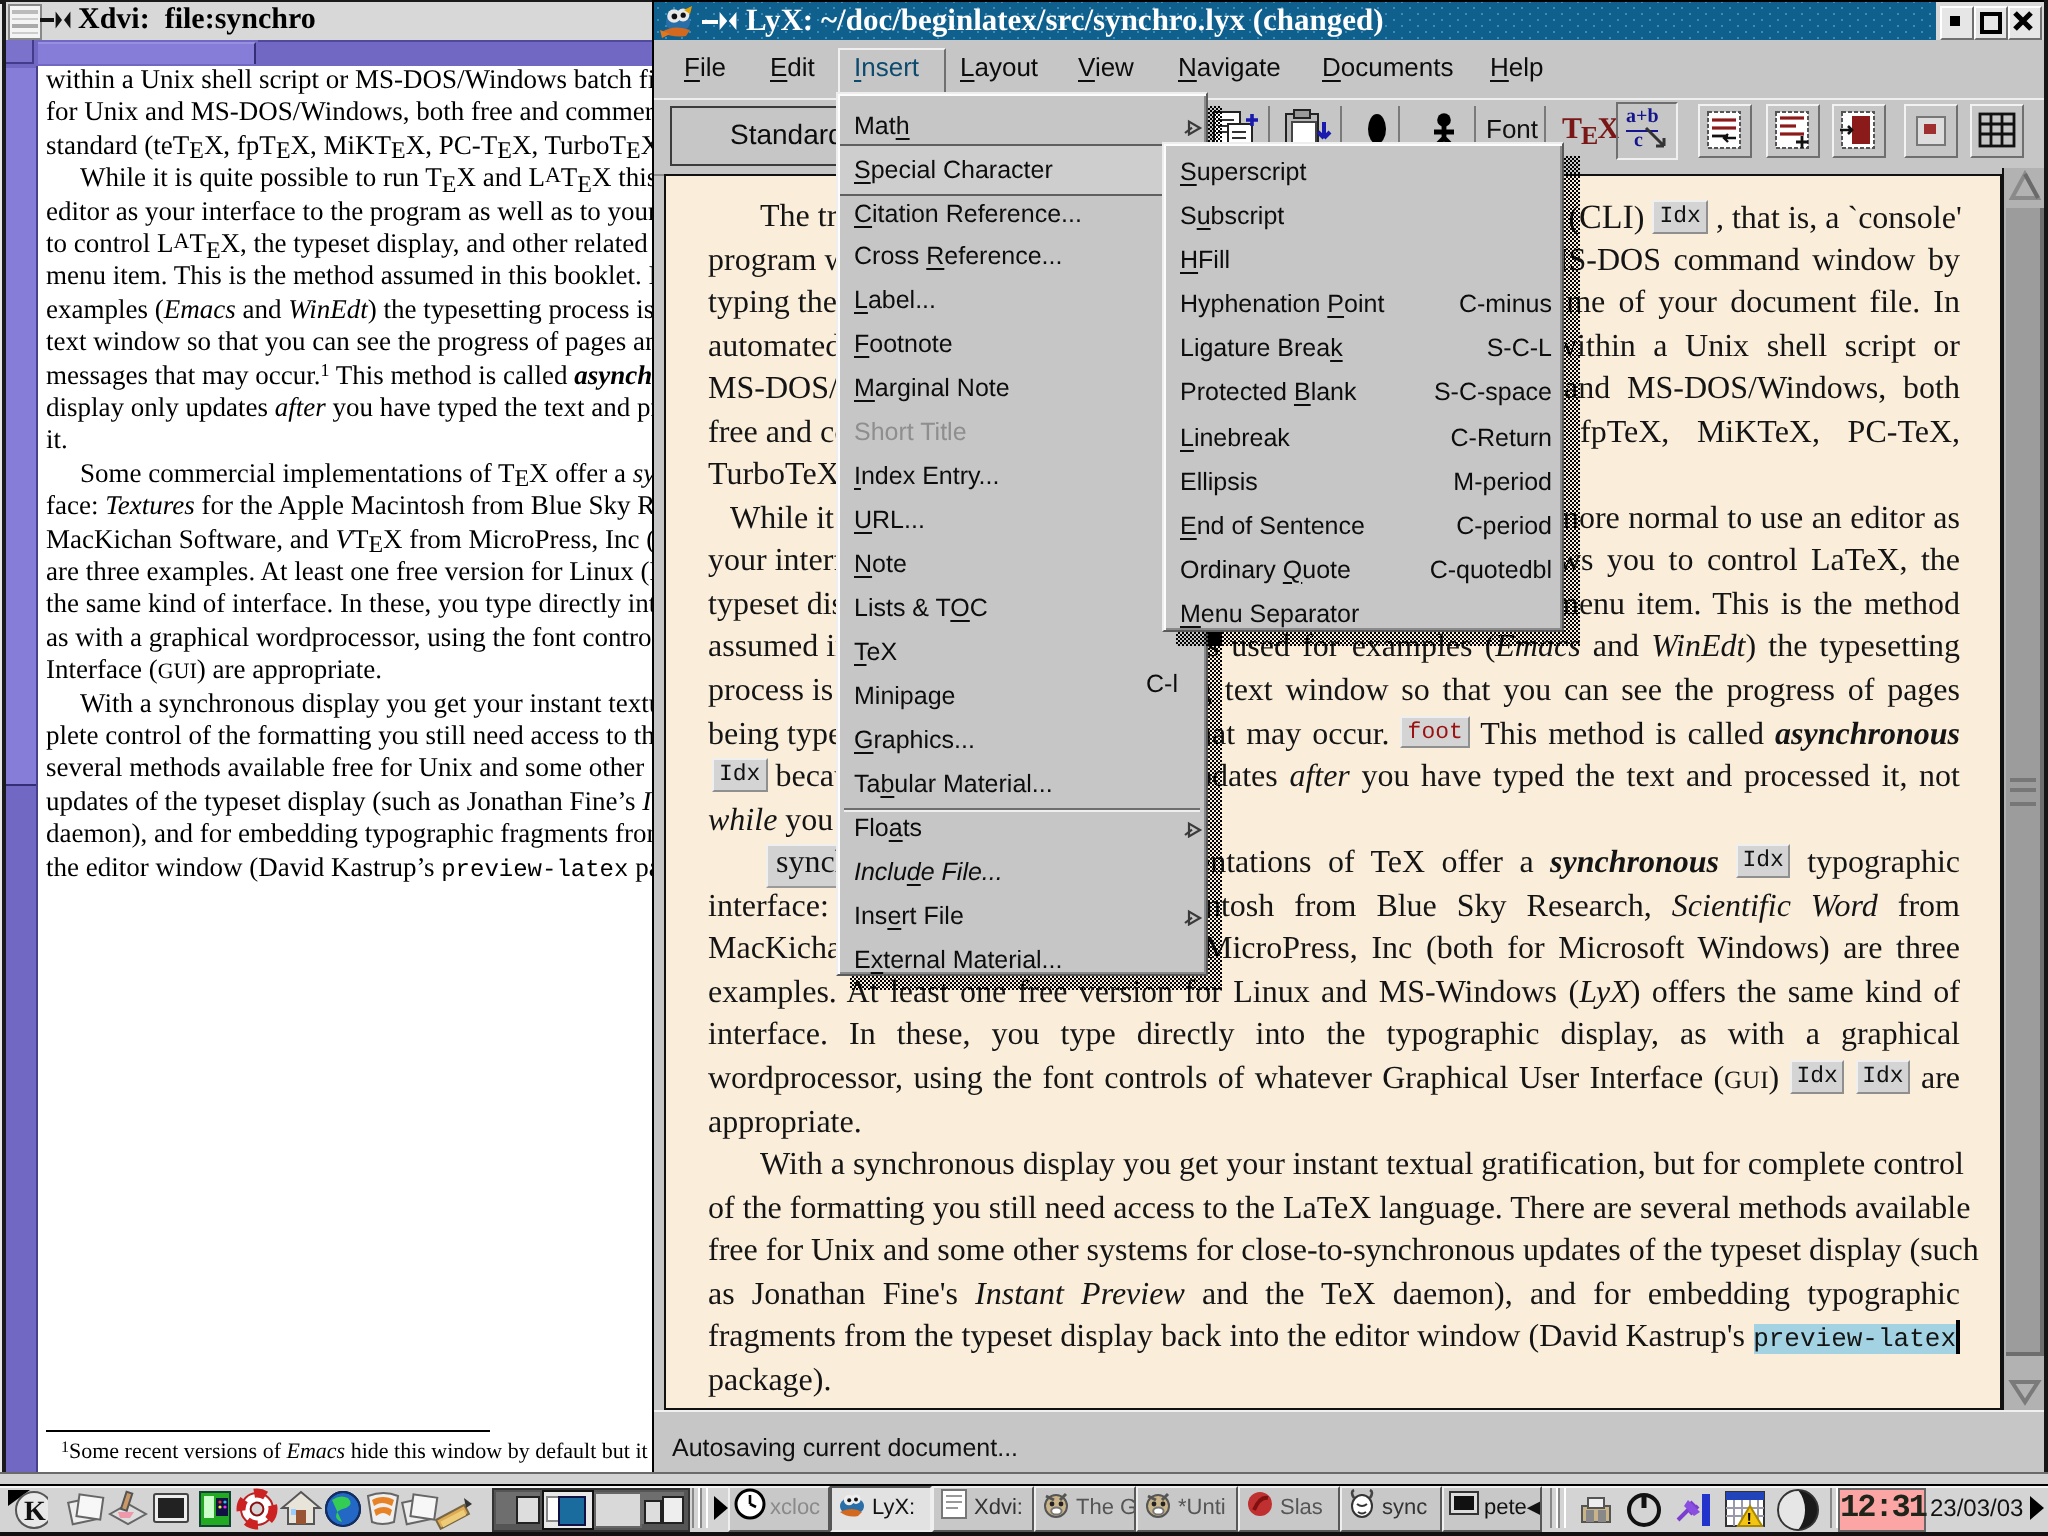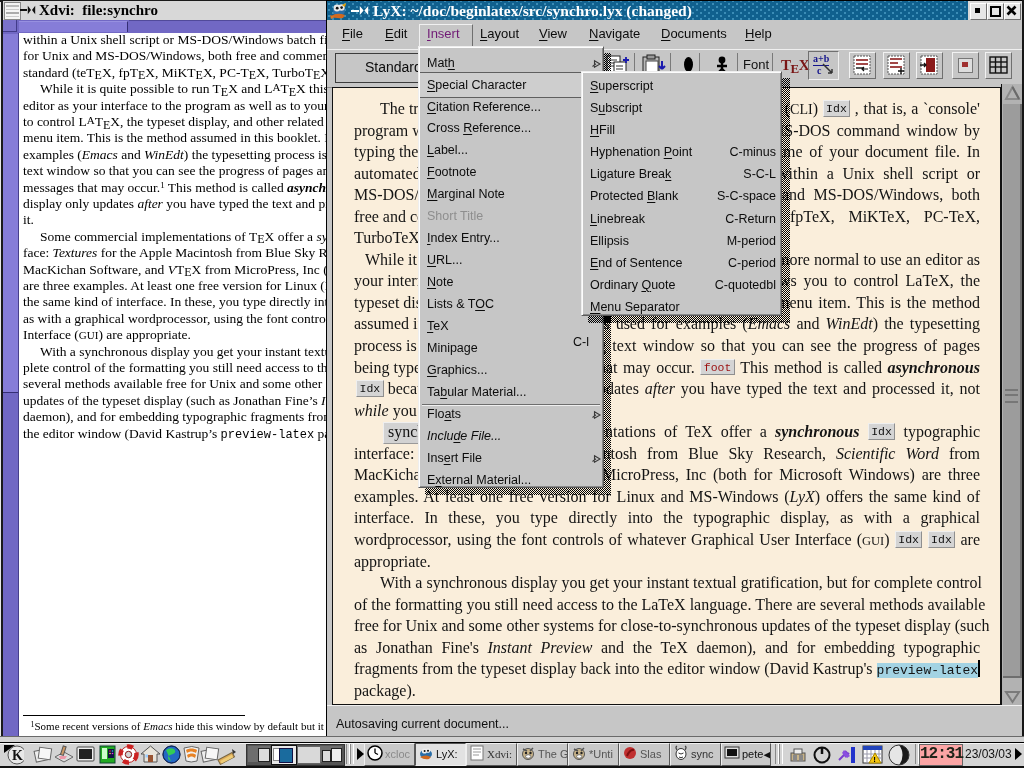--- a/index.html
+++ b/index.html
@@ -110,21 +110,21 @@
 <div class="abs" style="left:2px;top:2px;width:7px;height:7px;border:2px solid #000;"></div>
 </div>
 <div class="abs" style="left:677px;top:1.5px;width:15px;height:15.5px;background:#e6e6e6;border-top:1.5px solid #fff;border-left:1.5px solid #fff;border-right:1.5px solid #707070;border-bottom:1.5px solid #707070;">
 <svg class="abs" style="left:1px;top:1px" width="11" height="11">
         <path d="M1.5 1.5 L9.5 9.5 M9.5 1.5 L1.5 9.5" stroke="#000" stroke-width="2.6"></path>
       </svg>
 </div>
 <div class="abs" style="left:0;top:19px;width:697px;height:29px;background:#c6c6c6;border-bottom:1px solid #8c8c8c;">
 <div class="abs" style="left:15px;top:0;height:28px;font:13px/28px 'Liberation Sans',sans-serif;color:#0c0c0c;"><span class="ul">F</span>ile</div>
 <div class="abs" style="left:58px;top:0;height:28px;font:13px/28px 'Liberation Sans',sans-serif;color:#0c0c0c;"><span class="ul">E</span>dit</div>
-<div class="abs" style="left:100px;top:0;height:28px;font:13px/28px 'Liberation Sans',sans-serif;color:#701a75;"><span class="ul">I</span>nsert</div>
+<div class="abs" style="left:100px;top:0;height:28px;font:13px/28px 'Liberation Sans',sans-serif;color:#0c4a6e;"><span class="ul">I</span>nsert</div>
 <div class="abs" style="left:153px;top:0;height:28px;font:13px/28px 'Liberation Sans',sans-serif;color:#0c0c0c;"><span class="ul">L</span>ayout</div>
 <div class="abs" style="left:212px;top:0;height:28px;font:13px/28px 'Liberation Sans',sans-serif;color:#0c0c0c;"><span class="ul">V</span>iew</div>
 <div class="abs" style="left:262px;top:0;height:28px;font:13px/28px 'Liberation Sans',sans-serif;color:#0c0c0c;"><span class="ul">N</span>avigate</div>
 <div class="abs" style="left:334px;top:0;height:28px;font:13px/28px 'Liberation Sans',sans-serif;color:#0c0c0c;"><span class="ul">D</span>ocuments</div>
 <div class="abs" style="left:418px;top:0;height:28px;font:13px/28px 'Liberation Sans',sans-serif;color:#0c0c0c;"><span class="ul">H</span>elp</div>
 </div>
 <div class="abs" style="left:92px;top:23px;width:52px;height:22px;border-top:1px solid #f0f0f0;border-left:1px solid #f0f0f0;border-right:1px solid #6f6f6f;border-bottom:1px solid #6f6f6f;"></div>
 <div class="abs" style="left:0;top:48px;width:697px;height:37px;background:#c6c6c6;border-top:1px solid #efefef;border-bottom:1px solid #8c8c8c;"></div>
 <div class="abs" style="left:8px;top:52px;width:120px;height:28px;background:#c6c6c6;border:1.5px solid #3c3c3c;border-right:none;"></div>
 <div class="abs" style="left:38px;top:55px;font:14px/22px 'Liberation Sans',sans-serif;color:#0c0c0c;">Standard</div>
@@ -142,21 +142,21 @@
 <div class="dl" style="left:20px;top:181px;">your interface t</div>
 <div class="dl" style="left:20px;top:203px;">typeset display</div>
 <div class="dl" style="left:20px;top:224px;">assumed in thi</div>
 <div class="dl" style="left:20px;top:246px;">process is run i</div>
 <div class="dl" style="left:20px;top:268px;">being typed in</div>
 <div class="dl" style="left:20px;top:311px;"><i>while</i> you type it.</div>
 <div class="dl" style="left:20px;top:354px;">interface: <i>Textu</i></div>
 <div class="dl" style="left:20px;top:375px;">MacKichan Sof</div>
 <div class="dl" style="left:22px;top:289px;"><span class="idx">Idx</span> because the typeset display only</div>
 <div class="abs" style="left:49px;top:333px;width:40px;height:20px;background:#d2d2d2;border-top:1.5px solid #efefef;border-left:1.5px solid #efefef;border-bottom:1.5px solid #9a9a9a;"><span style="font:16px/18px 'Liberation Serif',serif;color:#111;padding-left:4px;">synchr</span></div>
-<div class="dlj" style="left:432px;top:9px;width:214px;">ce (<span style="font-size:14px">CLI</span>) <span class="idx">Idx</span> , that is, a `console'</div>
+<div class="dlj" style="left:432px;top:9px;width:214px;">ce (<span style="font-size:17px">CLI</span>) <span class="idx">Idx</span> , that is, a `console'</div>
 <div class="dlj" style="left:436px;top:31px;width:210px;">MS-DOS command window by</div>
 <div class="dlj" style="left:442px;top:52px;width:204px;">ame of your document file. In</div>
 <div class="dlj" style="left:443px;top:74px;width:203px;">within a Unix shell script or</div>
 <div class="dlj" style="left:448px;top:95px;width:198px;">and MS-DOS/Windows, both</div>
 <div class="dlj" style="left:456px;top:117px;width:190px;">fpTeX, MiKTeX, PC-TeX,</div>
 <div class="dlj" style="left:443px;top:160px;width:203px;">more normal to use an editor as</div>
 <div class="dlj" style="left:445px;top:181px;width:201px;">ws you to control LaTeX, the</div>
 <div class="dlj" style="left:443px;top:203px;width:203px;">menu item. This is the method</div>
 <div class="dlj" style="left:264px;top:224px;width:382px;">rs used for examples (<i>Emacs</i> and <i>WinEdt</i>) the typesetting</div>
 <div class="dlj" style="left:264px;top:246px;width:382px;">g text window so that you can see the progress of pages</div>
@@ -428,21 +428,21 @@
       </svg></span>xcloc</div>
 <div class="taskb" style="left:415px;width:49px;background:#e2e2e2;border-top:1px solid #555;border-left:1px solid #555;border-right:1px solid #eee;border-bottom:1px solid #eee;color:#111;">
 <span style="display:inline-block;width:16px;height:14px;vertical-align:-3px;margin:0 2px 0 2px;"><svg width="16" height="16">
         <ellipse cx="8" cy="9" rx="6" ry="4.5" fill="#2a6ea8"></ellipse>
         <circle cx="6.5" cy="6" r="2.6" fill="#eee"></circle>
         <circle cx="10" cy="5.6" r="2.4" fill="#eee"></circle>
         <circle cx="6.6" cy="6.1" r="1" fill="#111"></circle>
         <circle cx="10" cy="5.7" r="1" fill="#111"></circle>
         <path d="M2 12 Q8 9 13 12 L11 14 Q6 15 2 12Z" fill="#d2691e"></path>
       </svg></span>LyX:</div>
-<div class="taskb" style="left:466px;width:49px;background:#c8c8c8;color:#333;font-family:Liberation Serif, serif;">
+<div class="taskb" style="left:466px;width:49px;background:#c8c8c8;color:#333;">
 <span style="display:inline-block;width:16px;height:14px;vertical-align:-3px;margin:0 2px 0 2px;"><svg width="16" height="16">
         <rect x="2" y="1" width="12" height="14" fill="#fff" stroke="#777"></rect>
         <line x1="4" y1="4" x2="12" y2="4" stroke="#999"></line>
         <line x1="4" y1="7" x2="12" y2="7" stroke="#999"></line>
         <line x1="4" y1="10" x2="10" y2="10" stroke="#999"></line>
       </svg></span>Xdvi:</div>
 <div class="taskb" style="left:517px;width:49px;background:#c8c8c8;color:#555;">
 <span style="display:inline-block;width:16px;height:14px;vertical-align:-3px;margin:0 2px 0 2px;"><svg width="16" height="16">
         <circle cx="8" cy="9" r="5.5" fill="#c9b489" stroke="#555"></circle>
         <circle cx="6" cy="8" r="1.2" fill="#222"></circle>

